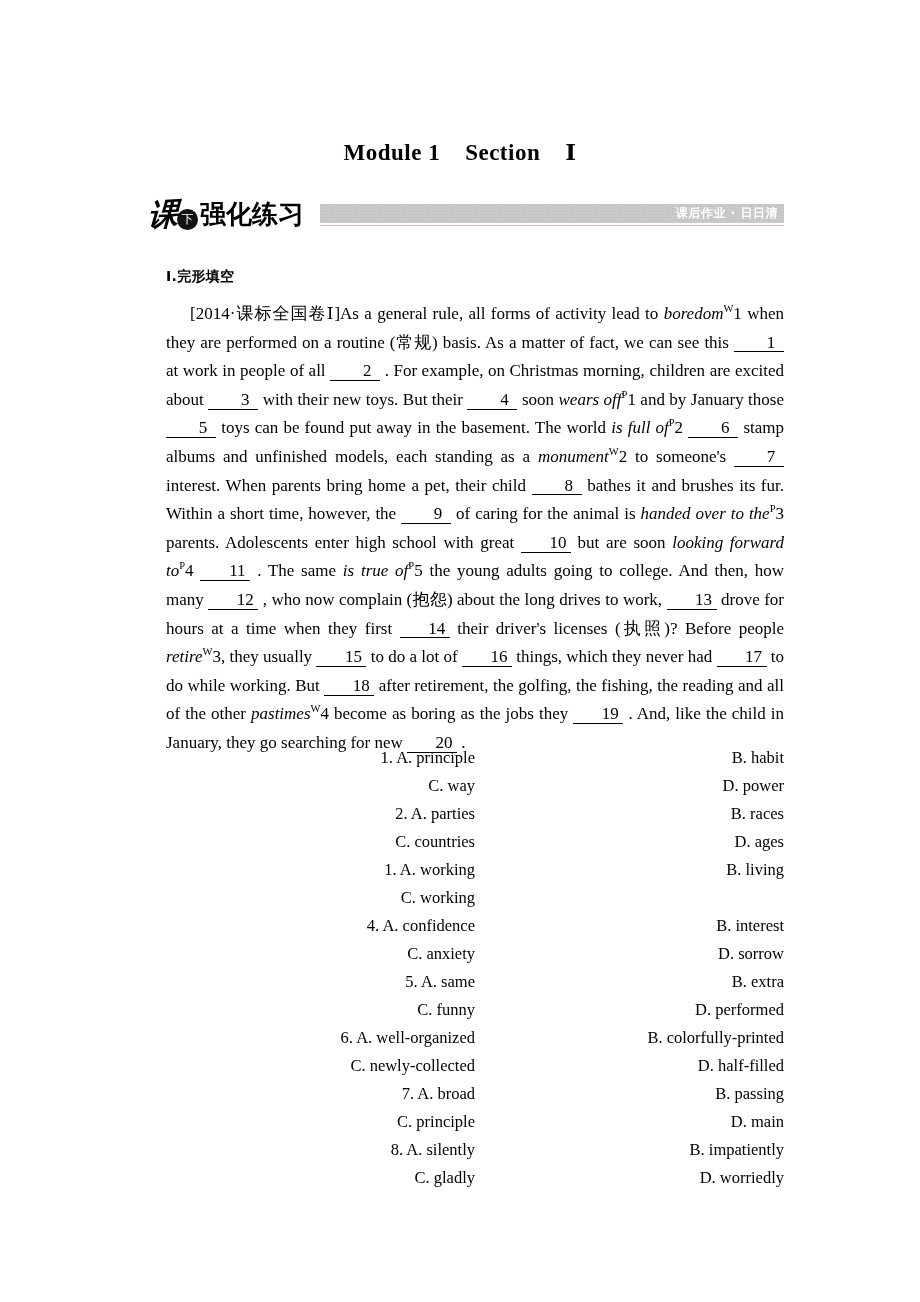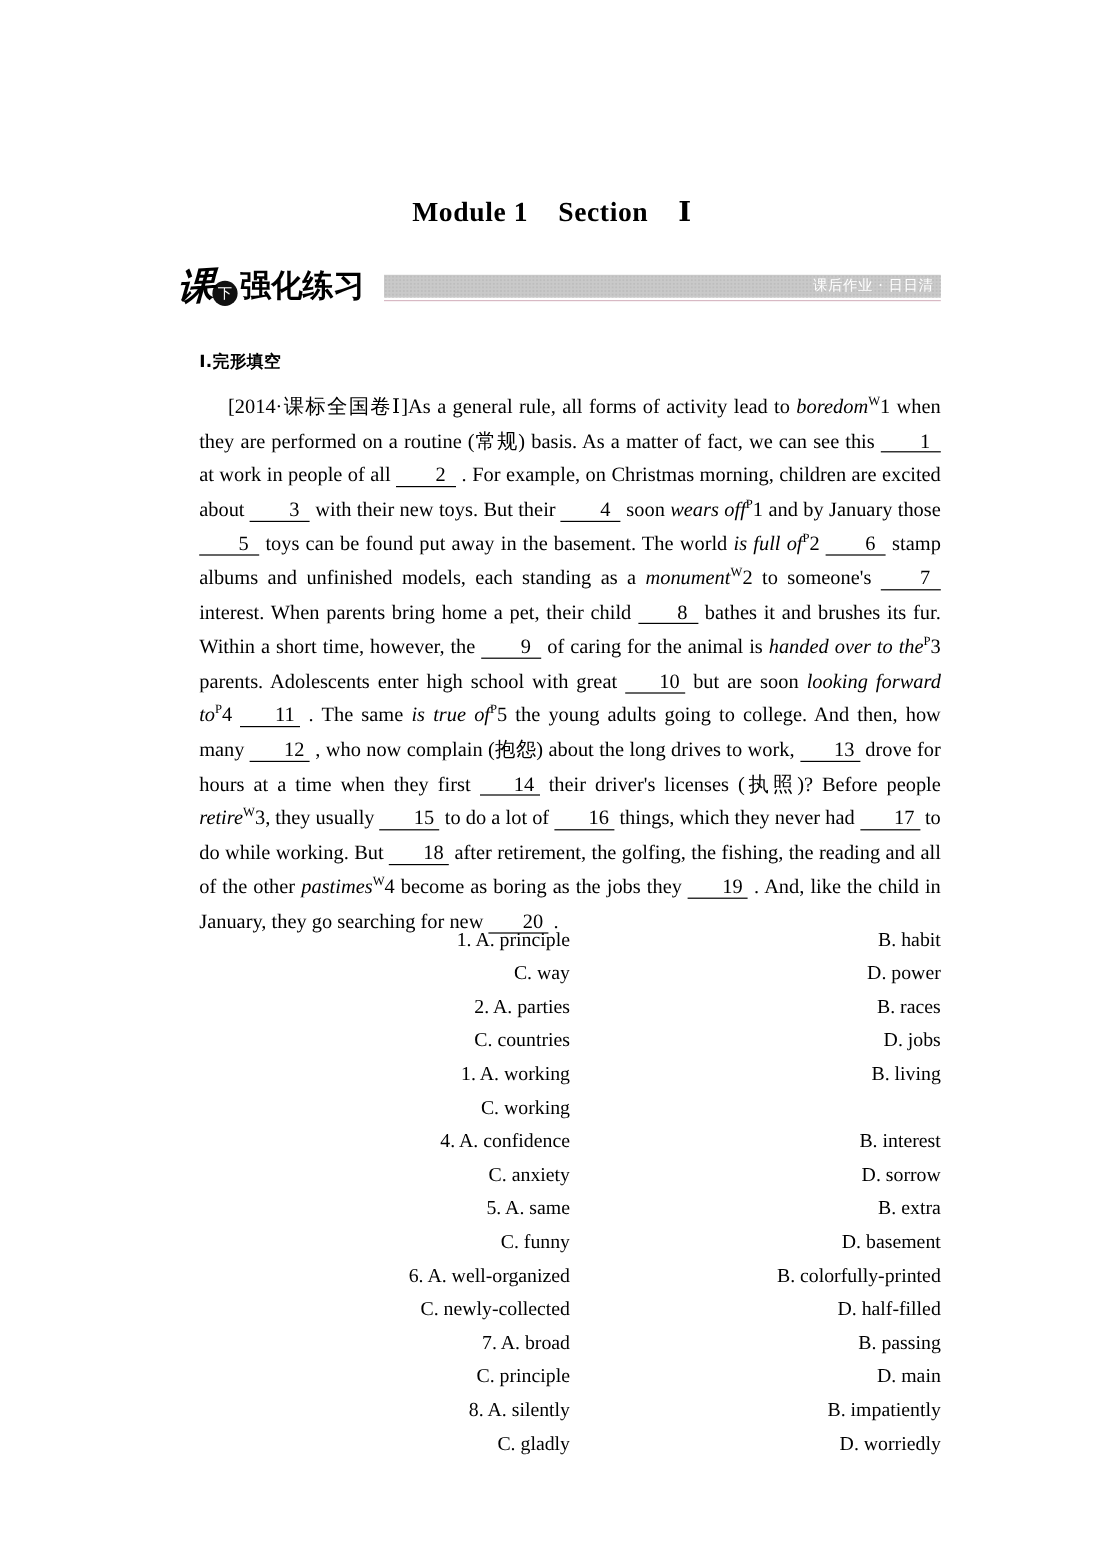--- a/index.html
+++ b/index.html
@@ -13,21 +13,20 @@
     font-family: "Liberation Serif", "DejaVu Serif", serif;
     color: #000000;
     position: relative;
     overflow: hidden;
   }
   .page {
     position: absolute;
     left: 0; top: 0;
     width: 920px;
     height: 1218px;
-    margin-top: 25px;
   }
 
   
   .title-row {
     position: absolute;
     left: 0;
     top: 138px;
     width: 920px;
     text-align: center;
   }
@@ -98,20 +97,21 @@
   }
   .banner-label {
     position: absolute;
     right: 6px;
     top: 1px;
     color: #ffffff;
     font-family: "DejaVu Sans", sans-serif;
     font-size: 12px;
     letter-spacing: 0.5px;
     line-height: 17px;
+    font-weight: bold;
   }
   .banner-underline {
     position: absolute;
     left: 172px;
     top: 33px;
     right: 0;
     height: 1px;
     background: #d8b9c4;
   }
 
@@ -220,21 +220,21 @@
             <div class="ocol right">D. power</div>
           </div>
         </div>
         <div class="qblock">
           <div class="orow">
             <div class="ocol left">2. A. parties</div>
             <div class="ocol right">B. races</div>
           </div>
           <div class="orow">
             <div class="ocol left">C. countries</div>
-            <div class="ocol right">D. jobs</div>
+            <div class="ocol right">D. ages</div>
           </div>
         </div>
         <div class="qblock">
           <div class="orow">
             <div class="ocol left">1. A. working</div>
             <div class="ocol right">B. living</div>
           </div>
           <div class="orow">
             <div class="ocol left">C. working</div>
           </div>
@@ -249,21 +249,21 @@
             <div class="ocol right">D. sorrow</div>
           </div>
         </div>
         <div class="qblock">
           <div class="orow">
             <div class="ocol left">5. A. same</div>
             <div class="ocol right">B. extra</div>
           </div>
           <div class="orow">
             <div class="ocol left">C. funny</div>
-            <div class="ocol right">D. basement</div>
+            <div class="ocol right">D. performed</div>
           </div>
         </div>
         <div class="qblock">
           <div class="orow">
             <div class="ocol left">6. A. well-organized</div>
             <div class="ocol right">B. colorfully-printed</div>
           </div>
           <div class="orow">
             <div class="ocol left">C. newly-collected</div>
             <div class="ocol right">D. half-filled</div>

